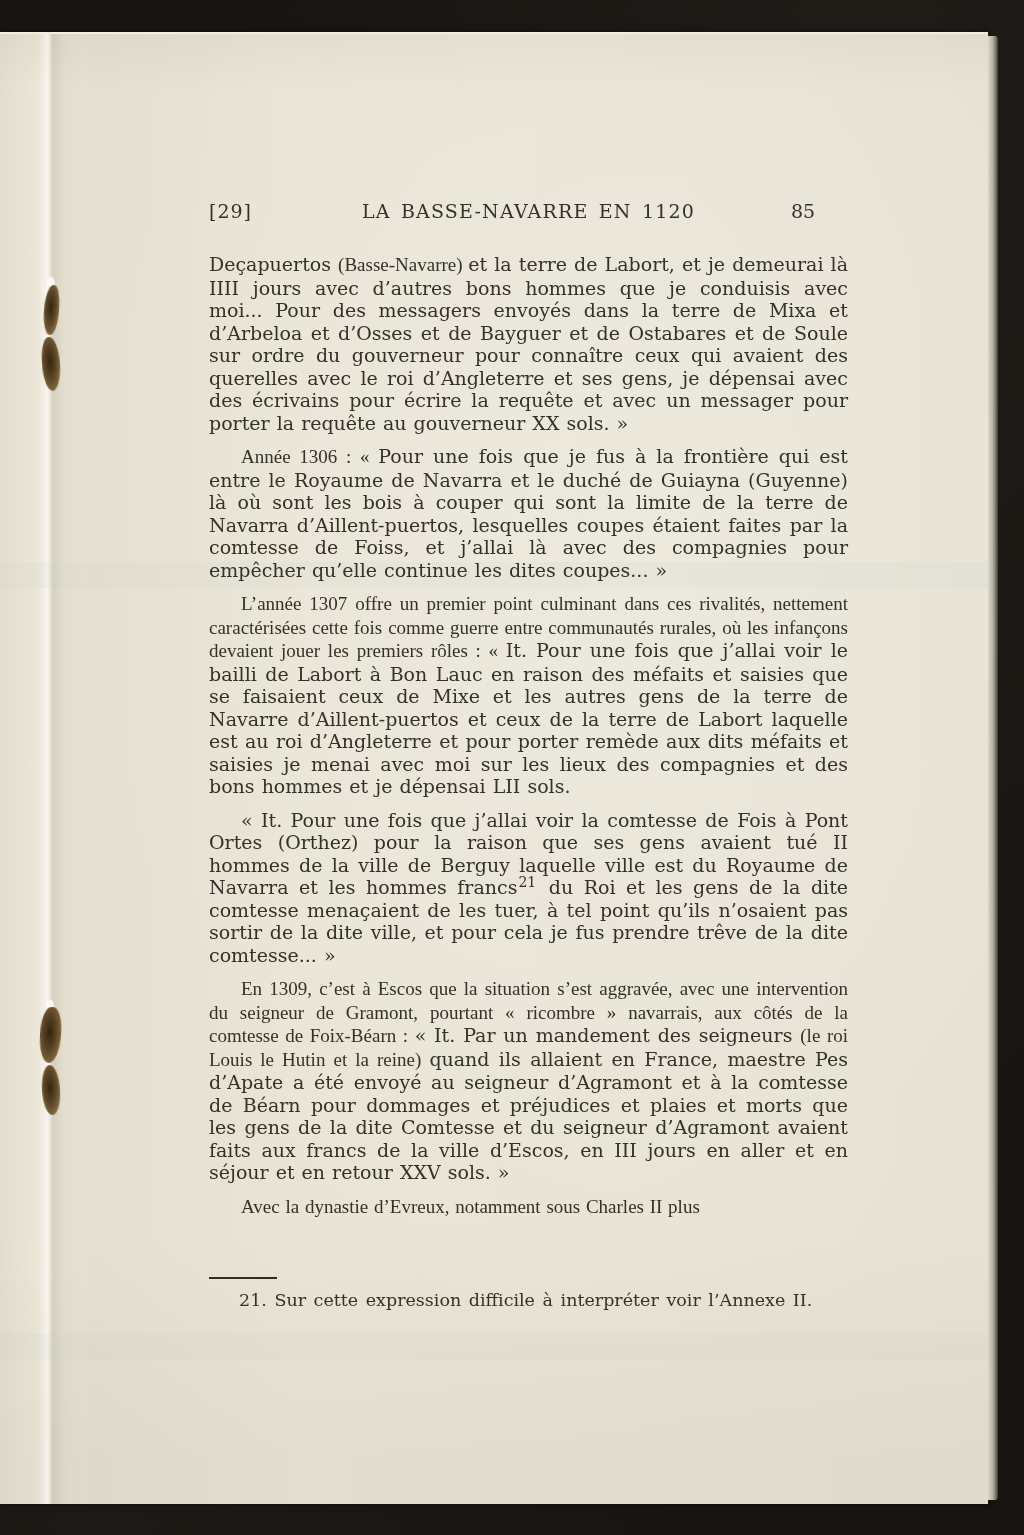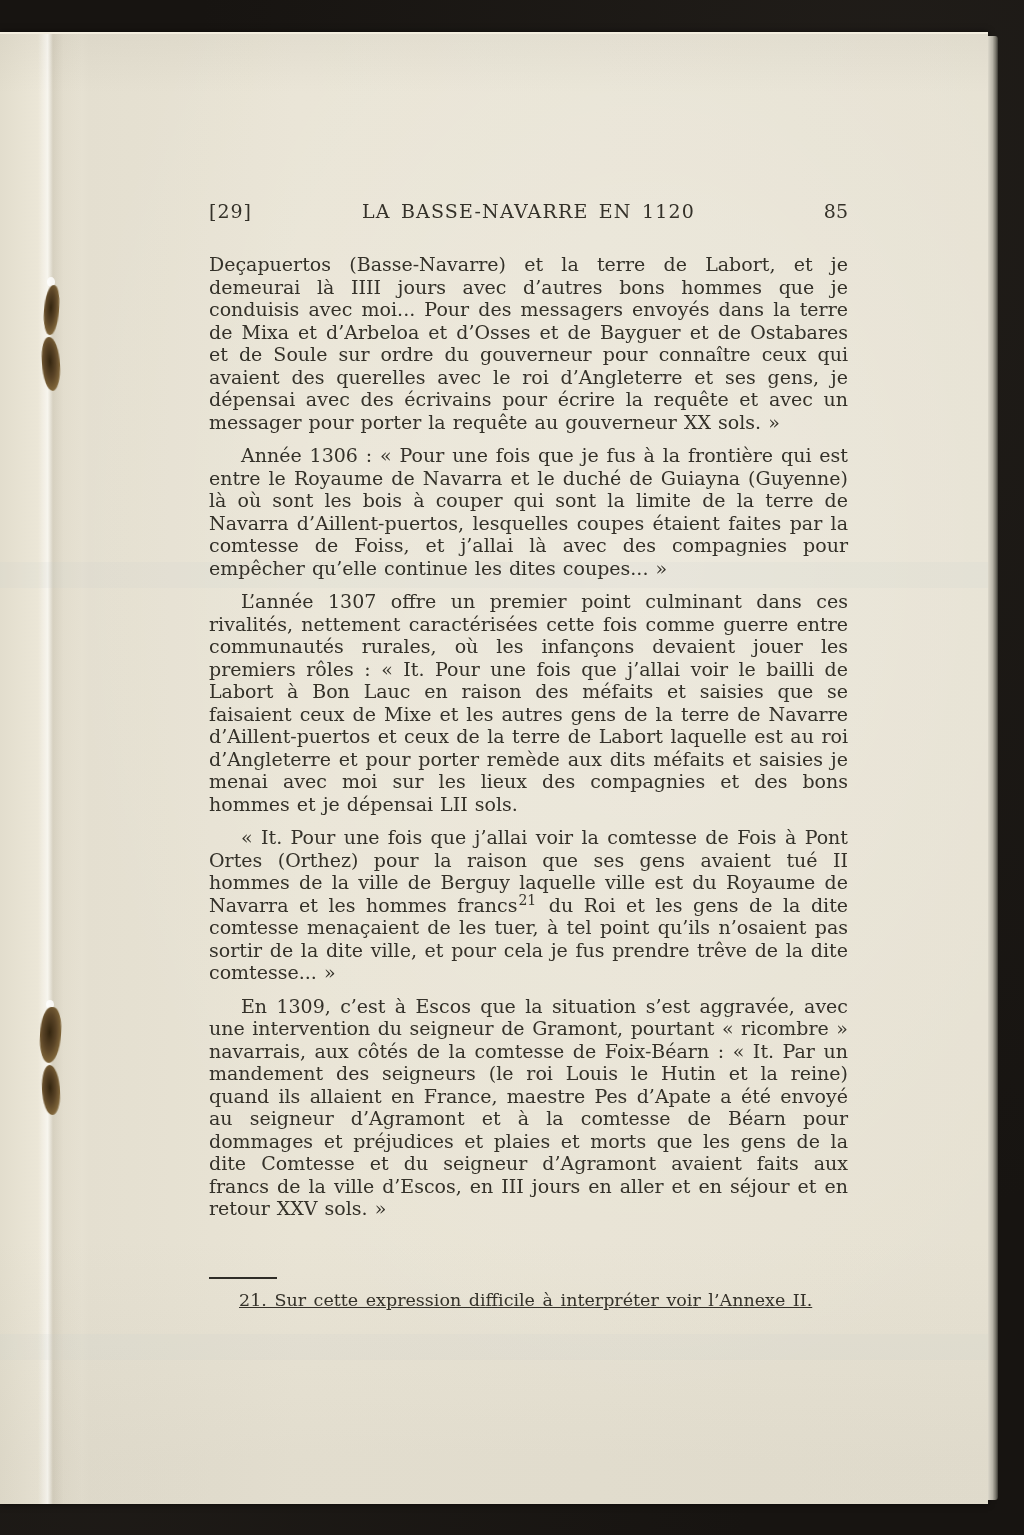--- a/index.html
+++ b/index.html
@@ -59,44 +59,44 @@
   .content {
     position:absolute; left:209px; top:166px; width:639px;
     color:var(--ink,#343129);
   }
   .page-header {
     display:flex; align-items:baseline;
     font-size:19px; line-height:22px;gap:24px;
   }
   .folio { width:90px; letter-spacing:1px; }
   .running-title { flex:1; text-align:center; letter-spacing:1.2px; word-spacing:3px; }
-  .page-num { width:90px; text-align:right; }
+  .page-num { width:90px; text-align:center; }
 
   .body-text { margin-top:31px; }
   .para {
     margin:0 0 11px 0;
     font-size:19px; line-height:22.5px;
     text-align:justify;
     word-spacing:1px;
   }
   .para.indent { text-indent:32px; }
   .para .italic { }
-  .para .roman { font-style:normal; }
+  .para .roman { font-style:normal;font-family:Liberation Serif, serif; }
   sup.sup {
     font-style:normal; font-size:14px;
     line-height:0; vertical-align:baseline;
     position:relative; top:-7px; margin:0 2px 0 1px;
   }
 
   .footer {
     position:absolute; left:209px; top:1243px; width:639px;
     color:var(--ink,#343129);
   }
   .footnote-rule { width:68px; height:2px; background:#2e2c27; margin:0 0 10px 0; }
-  .footnote { margin:0; font-size:17.5px; line-height:22px; text-indent:30px; word-spacing:2px;text-decoration:underline; }
+  .footnote { margin:0; font-size:17.5px; line-height:22px; text-indent:30px; word-spacing:2px; }
 </style>
 </head>
 <body style="--paper: #e8e3d4; --ink: #343129; --background: #171411; --stain: #594326;">
 
 <div class="scan">
   <div class="paper">
     <div class="fold"></div>
     <div class="scan-band band-1"></div>
     <div class="scan-band band-2"></div>
     <div class="stain-glint g1"></div>
@@ -111,20 +111,21 @@
         <span class="folio">[29]</span>
         <span class="running-title">LA BASSE-NAVARRE EN 1120</span>
         <span class="page-num">85</span>
       </div>
       <div class="body-text" id="body-text">
           <p class="para"><span class="italic">Deçapuertos </span><span class="roman">(Basse-Navarre) </span><span class="italic">et la terre de Labort, et je demeurai là IIII jours avec d’autres bons hommes que je conduisis avec moi... Pour des messagers envoyés dans la terre de Mixa et d’Arbeloa et d’Osses et de Bayguer et de Ostabares et de Soule sur ordre du gouverneur pour connaître ceux qui avaient des querelles avec le roi d’Angleterre et ses gens, je dépensai avec des écrivains pour écrire la requête et avec un messager pour porter la requête au gouverneur XX sols. »</span></p>
           <p class="para indent"><span class="roman">Année 1306 : « </span><span class="italic">Pour une fois que je fus à la frontière qui est entre le Royaume de Navarra et le duché de Guiayna (Guyenne) là où sont les bois à couper qui sont la limite de la terre de Navarra d’Aillent-puertos, lesquelles coupes étaient faites par la comtesse de Foiss, et j’allai là avec des compagnies pour empêcher qu’elle continue les dites coupes... »</span></p>
           <p class="para indent"><span class="roman">L’année 1307 offre un premier point culminant dans ces rivalités, nettement caractérisées cette fois comme guerre entre communautés rurales, où les infançons devaient jouer les premiers rôles : « </span><span class="italic">It. Pour une fois que j’allai voir le bailli de Labort à Bon Lauc en raison des méfaits et saisies que se faisaient ceux de Mixe et les autres gens de la terre de Navarre d’Aillent-puertos et ceux de la terre de Labort laquelle est au roi d’Angleterre et pour porter remède aux dits méfaits et saisies je menai avec moi sur les lieux des compagnies et des bons hommes et je dépensai LII sols.</span></p>
           <p class="para indent"><span class="italic">« It. Pour une fois que j’allai voir la comtesse de Fois à Pont Ortes (Orthez) pour la raison que ses gens avaient tué II hommes de la ville de Berguy laquelle ville est du Royaume de Navarra et les hommes francs</span><sup class="sup">21</sup><span class="italic"> du Roi et les gens de la dite comtesse menaçaient de les tuer, à tel point qu’ils n’osaient pas sortir de la dite ville, et pour cela je fus prendre trêve de la dite comtesse... »</span></p>
           <p class="para indent"><span class="roman">En 1309, c’est à Escos que la situation s’est aggravée, avec une intervention du seigneur de Gramont, pourtant « ricombre » navarrais, aux côtés de la comtesse de Foix-Béarn : </span><span class="italic">« It. Par un mandement des seigneurs </span><span class="roman">(le roi Louis le Hutin et la reine) </span><span class="italic">quand ils allaient en France, maestre Pes d’Apate a été envoyé au seigneur d’Agramont et à la comtesse de Béarn pour dommages et préjudices et plaies et morts que les gens de la dite Comtesse et du seigneur d’Agramont avaient faits aux francs de la ville d’Escos, en III jours en aller et en séjour et en retour XXV sols. »</span></p>
+          <p class="para indent"><span class="roman">Avec la dynastie d’Evreux, notamment sous Charles II plus</span></p>
         </div>
     </div>
 
     <div class="footer">
       <div class="footnote-rule"></div>
       <p class="footnote">21. Sur cette expression difficile à interpréter voir l’Annexe II.</p>
     </div>
   </div>
   <div class="stack-edge"></div>
 </div>

